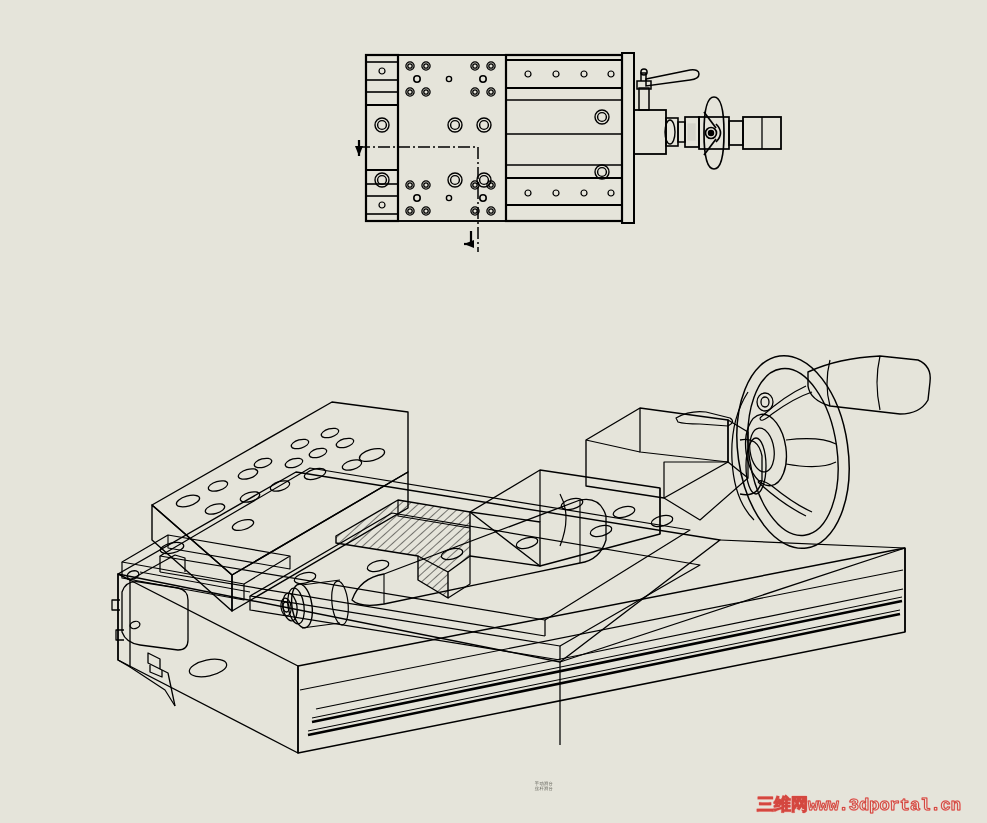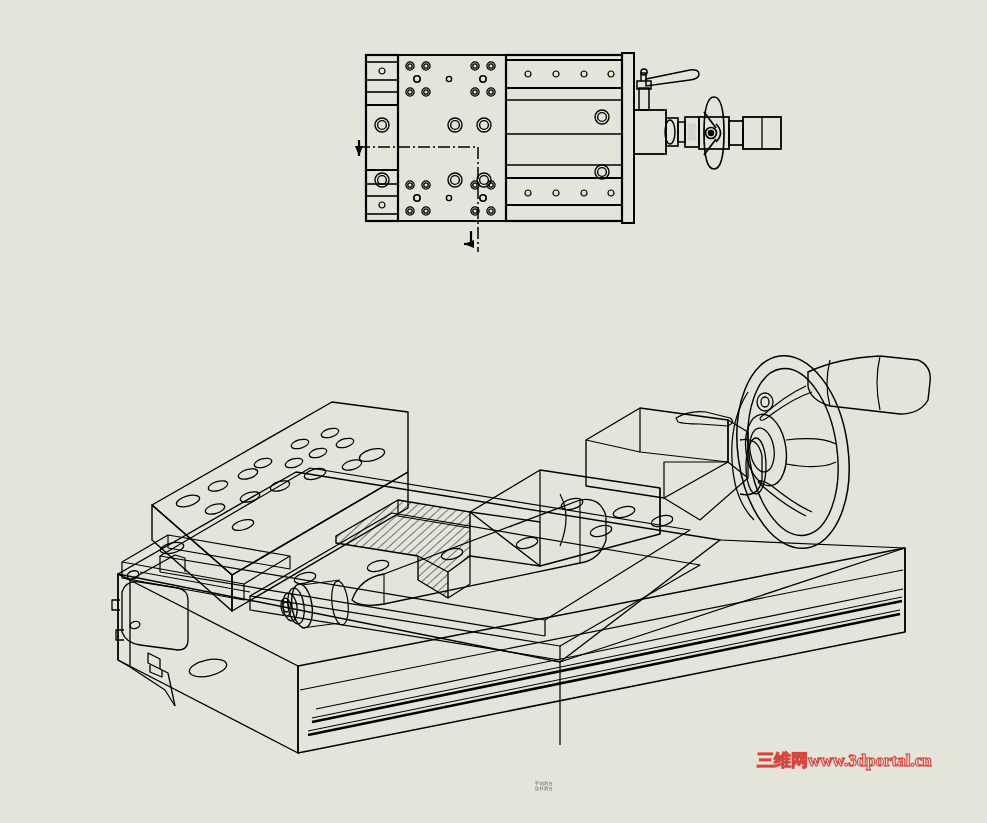--- a/index.html
+++ b/index.html
@@ -8,24 +8,24 @@
     background:#e5e4da;
     font-family:"Liberation Sans",sans-serif;
     overflow:hidden;
     position:relative;
   }
   #canvas-root{position:absolute;inset:0;width:987px;height:823px;}
   svg.dwg{position:absolute;left:0;top:0;width:987px;height:823px;display:block;}
 
   .wm{
     position:absolute;
-    left:757px; top:749px;
+    left:757px; top:793px;
     font-size:17px;
     font-weight:bold;
-    font-family:Liberation Serif, serif;
+    font-family:Liberation Mono, monospace;
     color:#e5e4da;
     letter-spacing:0px;
     white-space:nowrap;
     -webkit-text-stroke:1px #d4473f;
     text-shadow:
        1px 0 0 #f0b9b5, -1px 0 0 #f0b9b5,
        0 1px 0 #f0b9b5, 0 -1px 0 #f0b9b5;
   }
   .titleblock{
     position:absolute;

